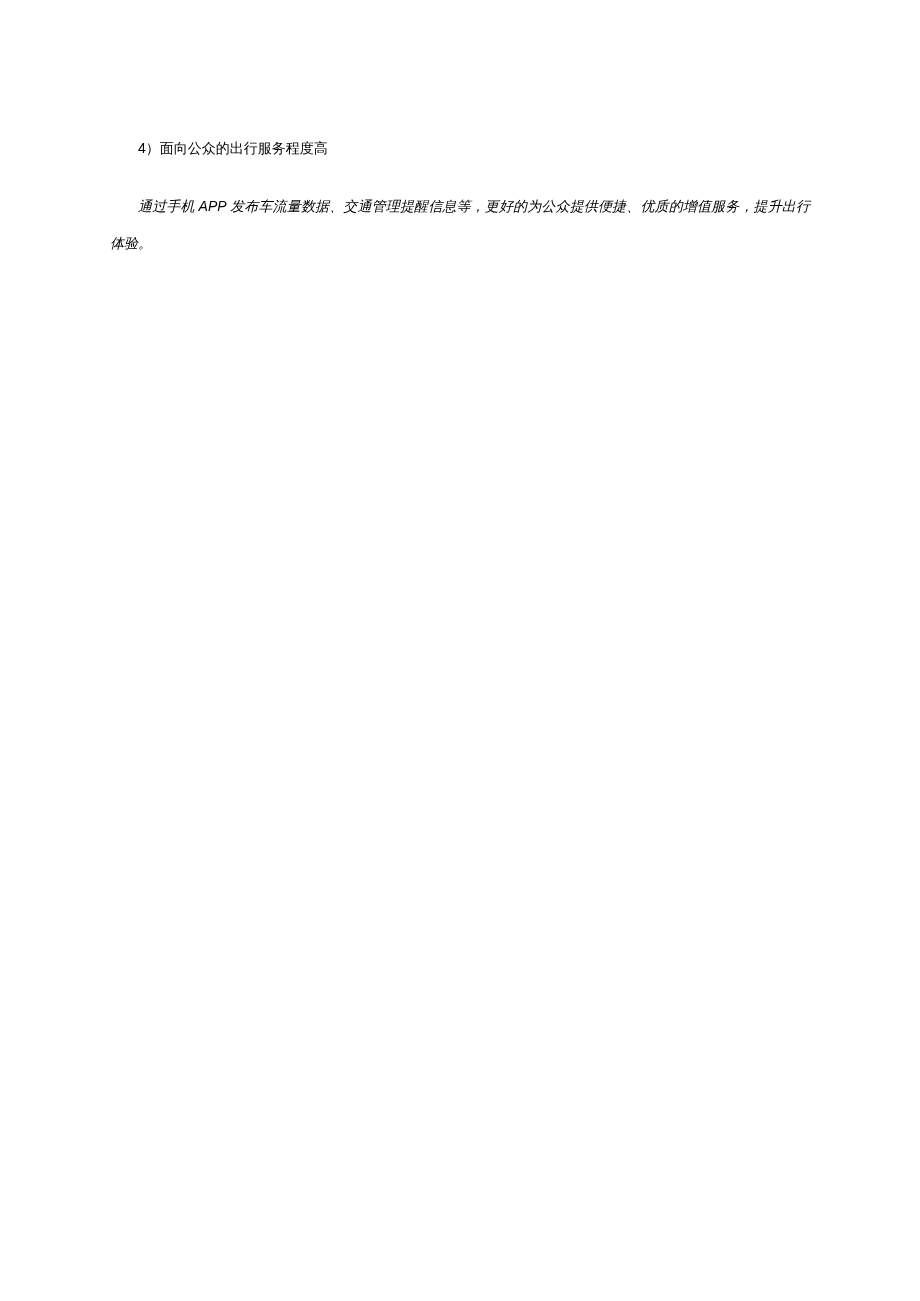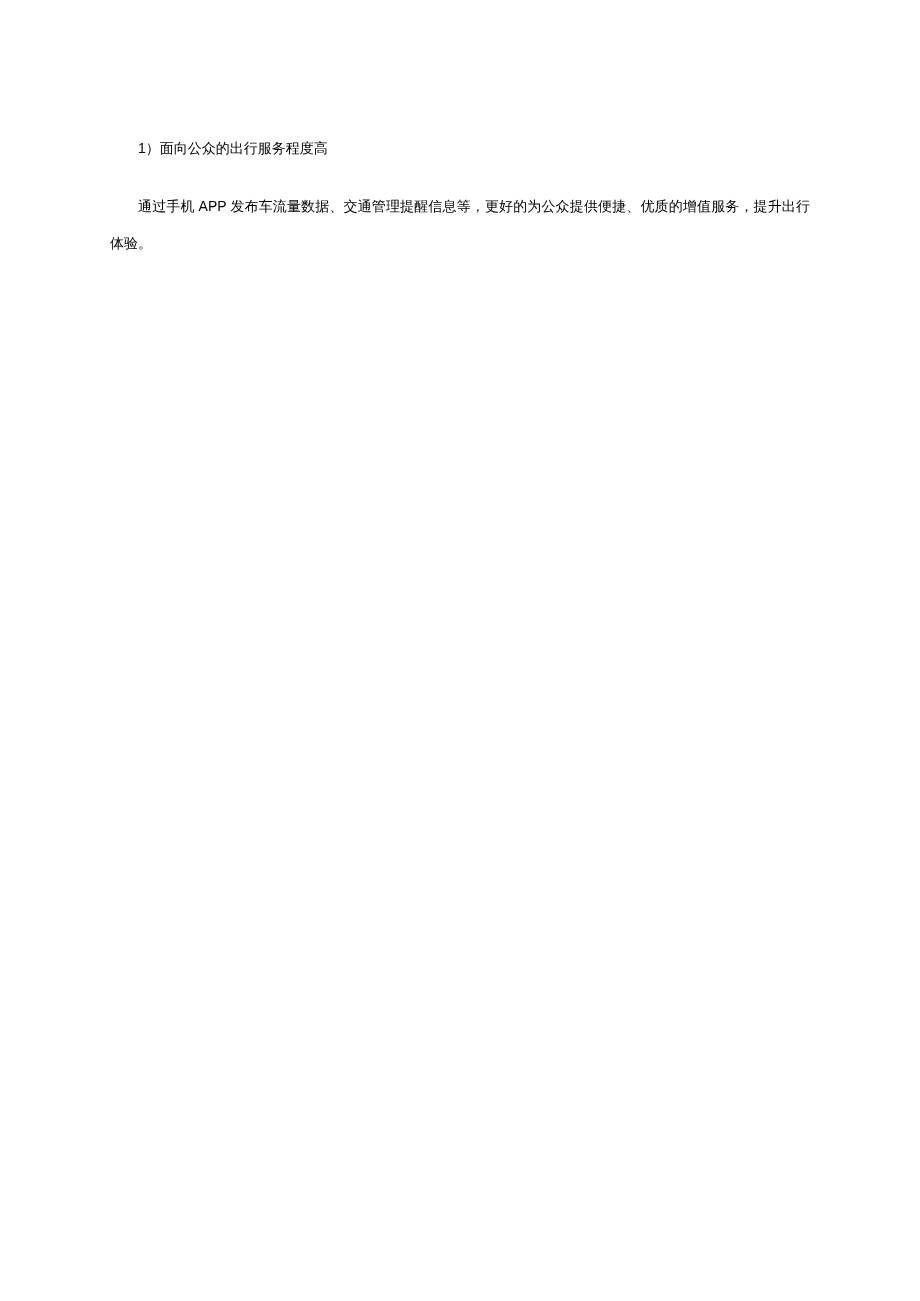--- a/index.html
+++ b/index.html
@@ -12,19 +12,20 @@
       padding: 130px 110px 0 110px;
     }
     .indent-line {
       text-indent: 2em;
       margin-bottom: 22px;
     }
     .body-para {
       text-indent: 2em;
       margin-bottom: 22px;
       text-align: justify;
+      font-style: italic;
     }
   </style>
 </head>
 <body>
 
-<p class="indent-line">1）面向公众的出行服务程度高</p>
+<p class="indent-line">4）面向公众的出行服务程度高</p>
 <p class="body-para">通过手机 APP 发布车流量数据、交通管理提醒信息等，更好的为公众提供便捷、优质的增值服务，提升出行体验。</p>
 
 </body></html>

